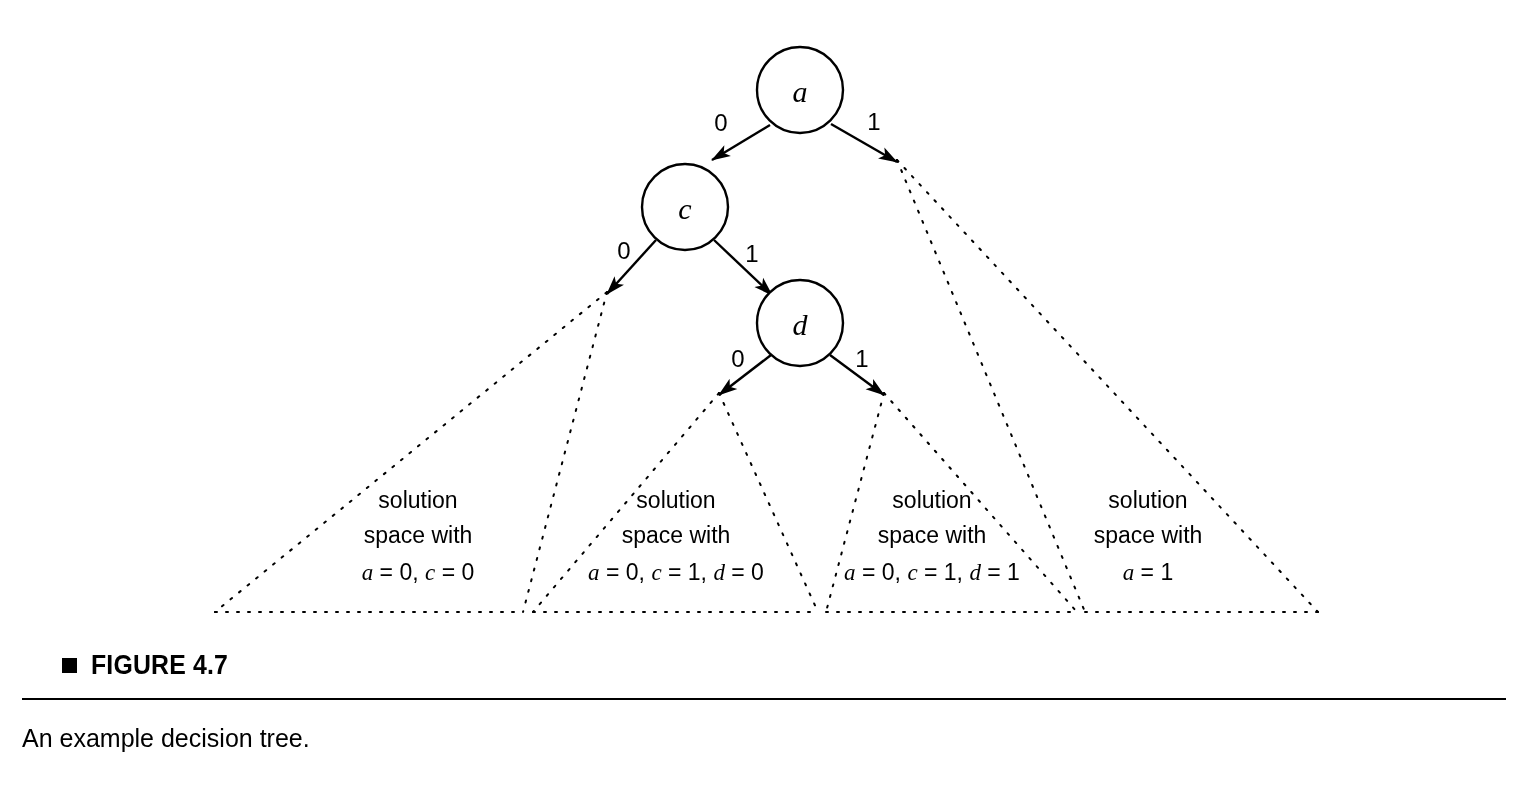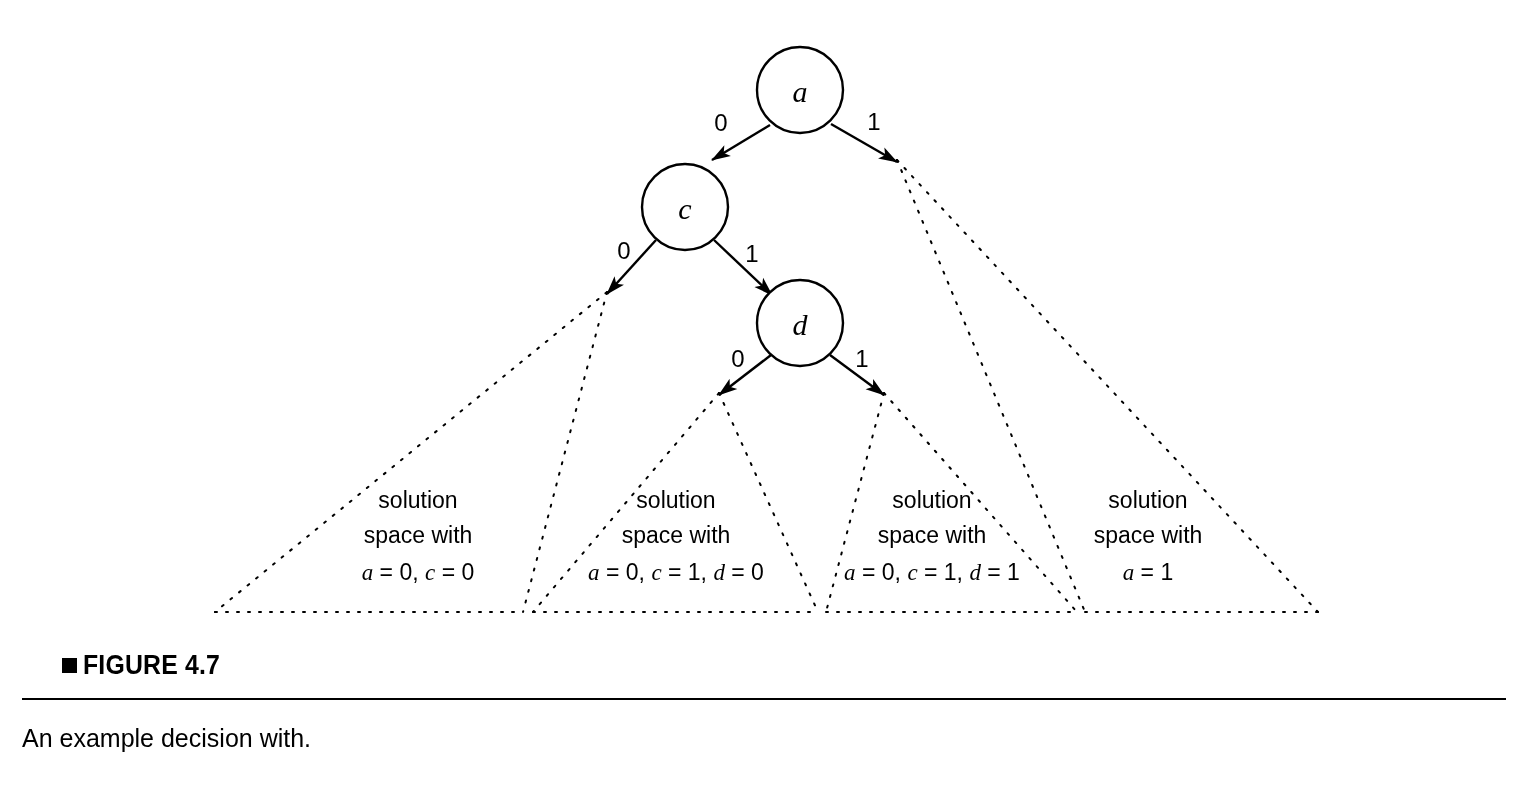--- a/index.html
+++ b/index.html
@@ -54,21 +54,21 @@
   }
   .caption-block {
     position: absolute;
     left: 22px;
     top: 648px;
     width: 1484px;
   }
   .fig-head {
     display: flex;
     align-items: center;
-    gap: 6px;
+    gap: 14px;
     height: 34px;
     padding-left: 40px;
   }
   .fig-square {
     width: 15px;
     height: 15px;
     background: #000;
     display: inline-block;
   }
   .fig-label {
@@ -176,16 +176,16 @@
         </g>
       </g>
   </svg>
 
   <div class="caption-block">
     <div class="fig-head">
       <span class="fig-square"></span>
       <span class="fig-label">FIGURE 4.7</span>
     </div>
     <div class="fig-rule"></div>
-    <div class="fig-caption">An example decision with.</div>
+    <div class="fig-caption">An example decision tree.</div>
   </div>
 
 </div>
 
 </body></html>

